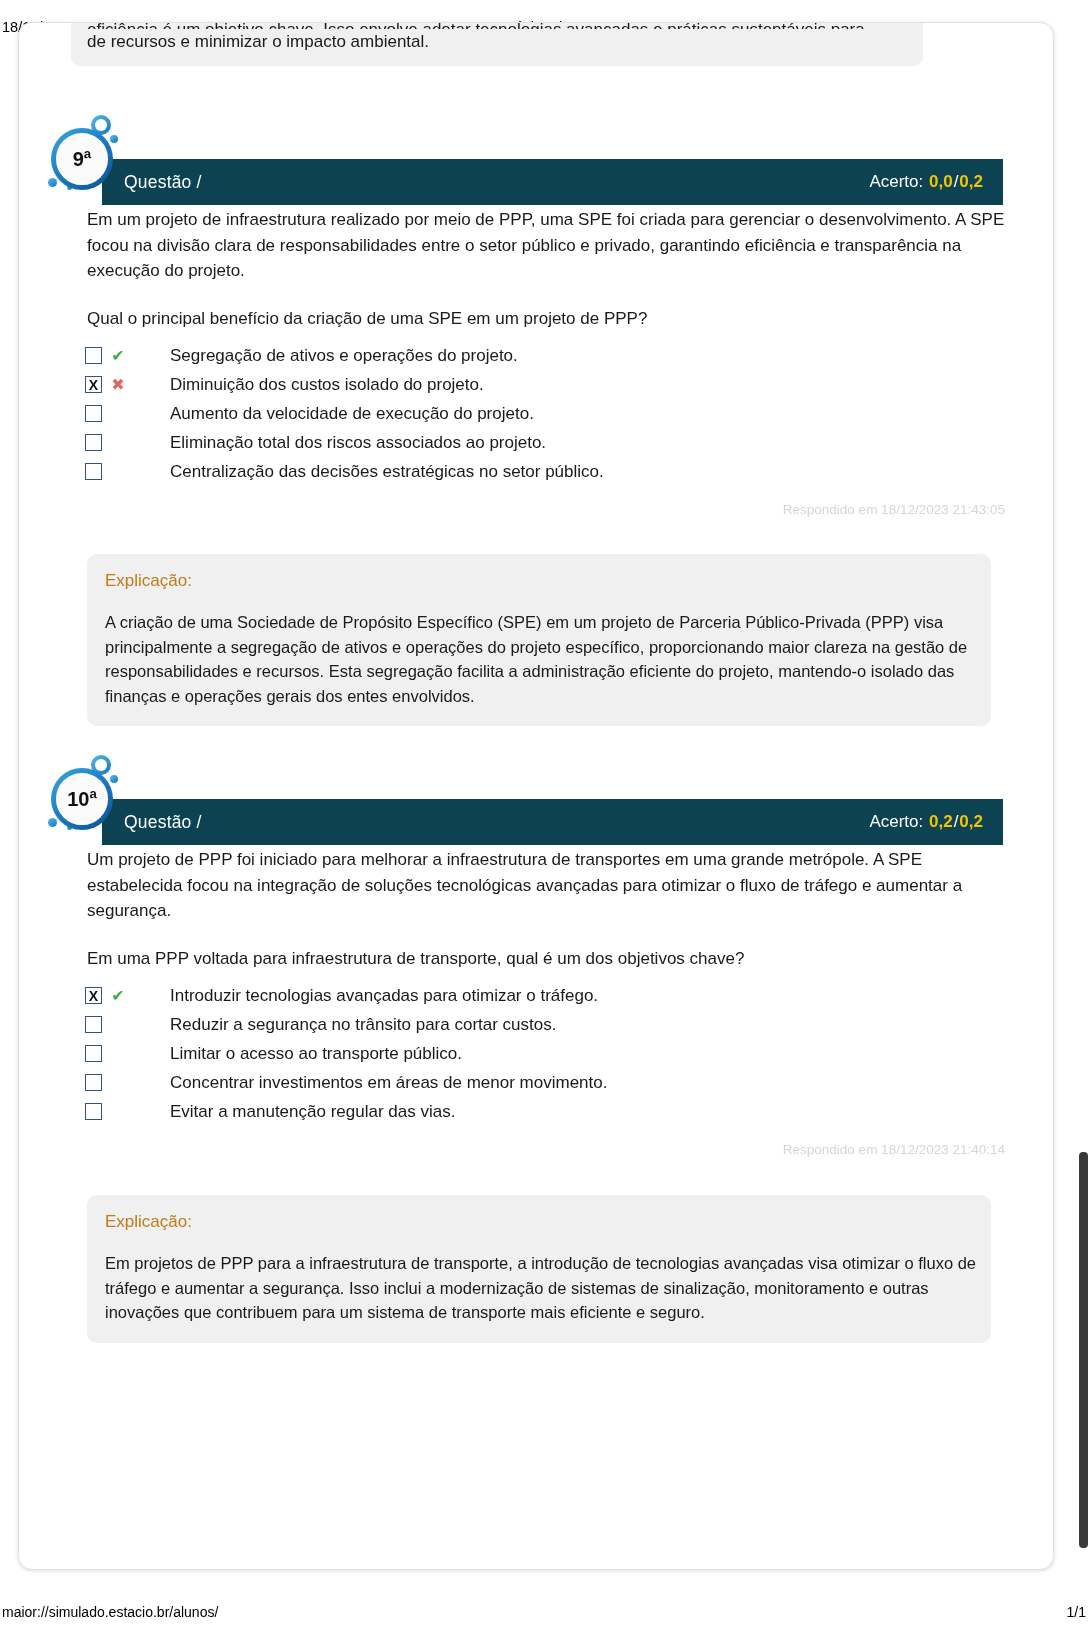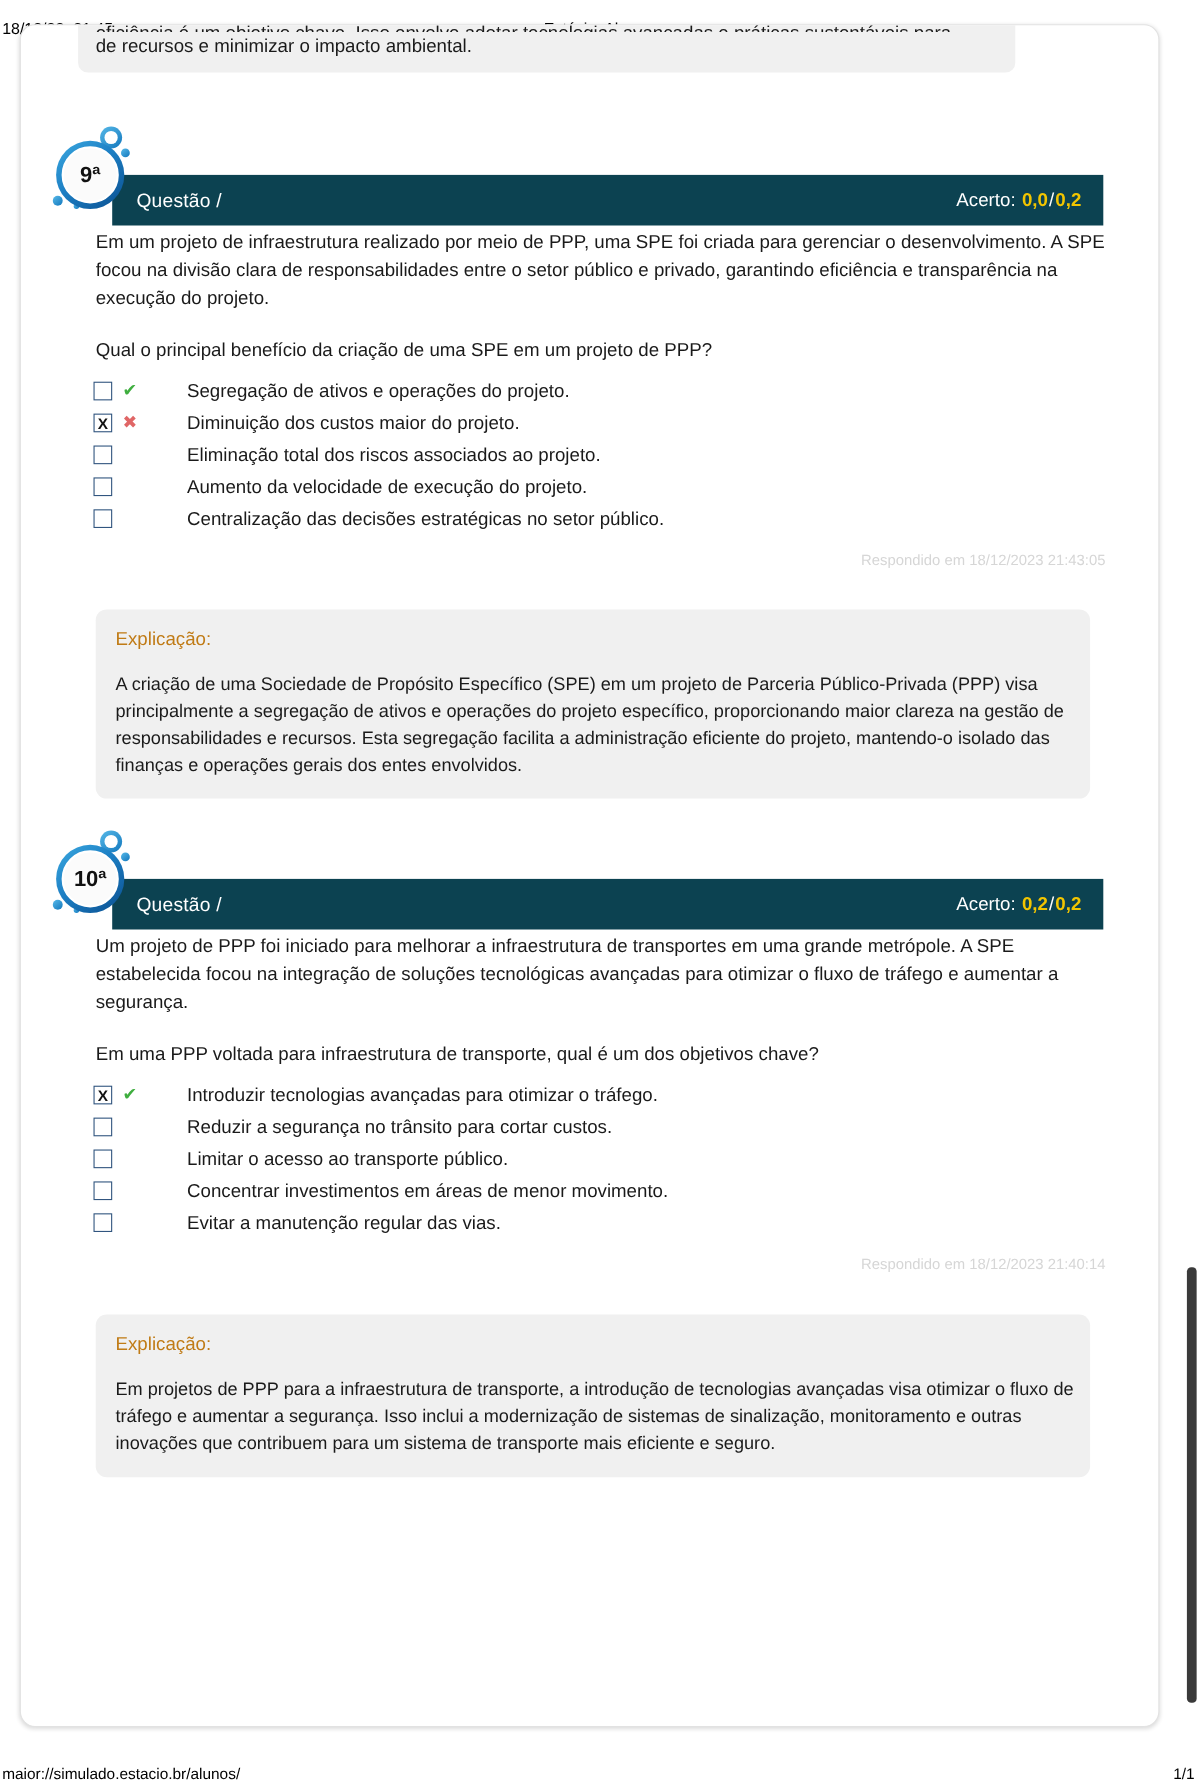--- a/index.html
+++ b/index.html
@@ -305,31 +305,31 @@
 
   <div class="options" style="top:318px;">
     <div class="opt-row">
       <div class="opt-box"></div>
       <div class="opt-mark correct">✔</div>
       <div class="opt-text">Segregação de ativos e operações do projeto.</div>
     </div>
     <div class="opt-row">
       <div class="opt-box">X</div>
       <div class="opt-mark wrong">✖</div>
-      <div class="opt-text">Diminuição dos custos maior do projeto.</div>
+      <div class="opt-text">Diminuição dos custos isolado do projeto.</div>
+    </div>
+    <div class="opt-row">
+      <div class="opt-box"></div>
+      <div class="opt-mark"></div>
+      <div class="opt-text">Aumento da velocidade de execução do projeto.</div>
     </div>
     <div class="opt-row">
       <div class="opt-box"></div>
       <div class="opt-mark"></div>
       <div class="opt-text">Eliminação total dos riscos associados ao projeto.</div>
-    </div>
-    <div class="opt-row">
-      <div class="opt-box"></div>
-      <div class="opt-mark"></div>
-      <div class="opt-text">Aumento da velocidade de execução do projeto.</div>
     </div>
     <div class="opt-row">
       <div class="opt-box"></div>
       <div class="opt-mark"></div>
       <div class="opt-text">Centralização das decisões estratégicas no setor público.</div>
     </div>
   </div>
 
   <div class="answered" style="top:479px;">Respondido em 18/12/2023 21:43:05</div>
 

